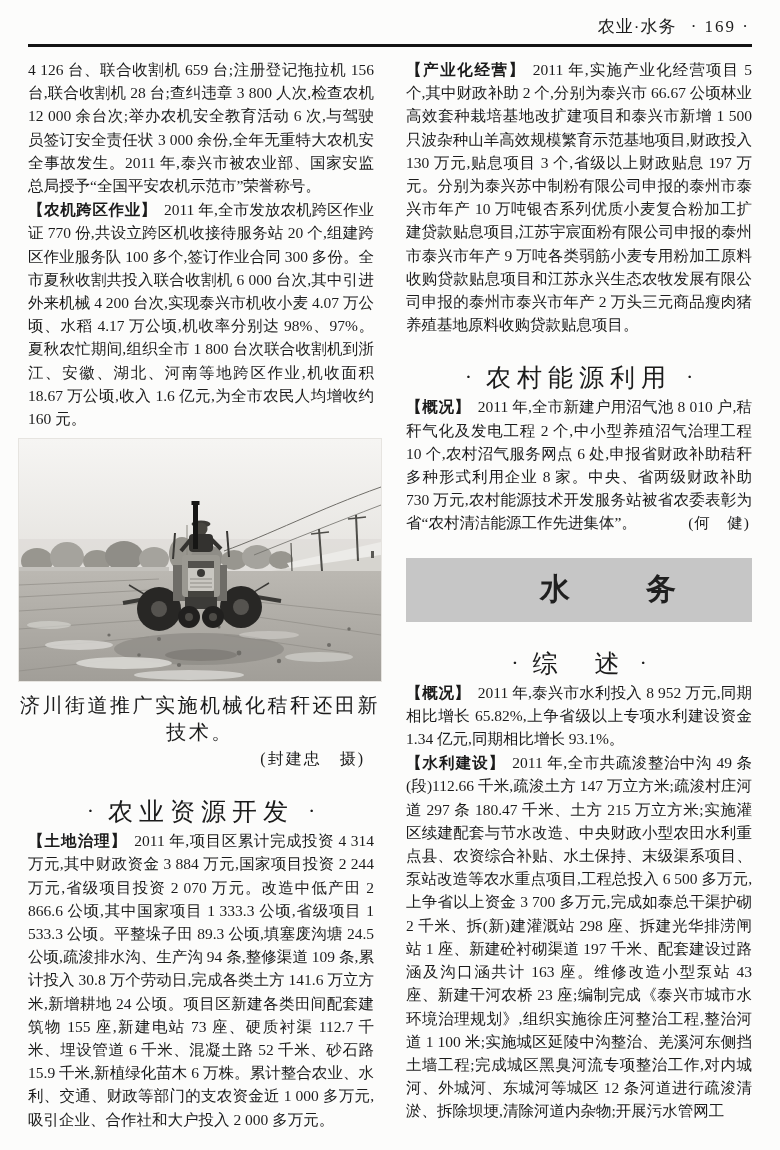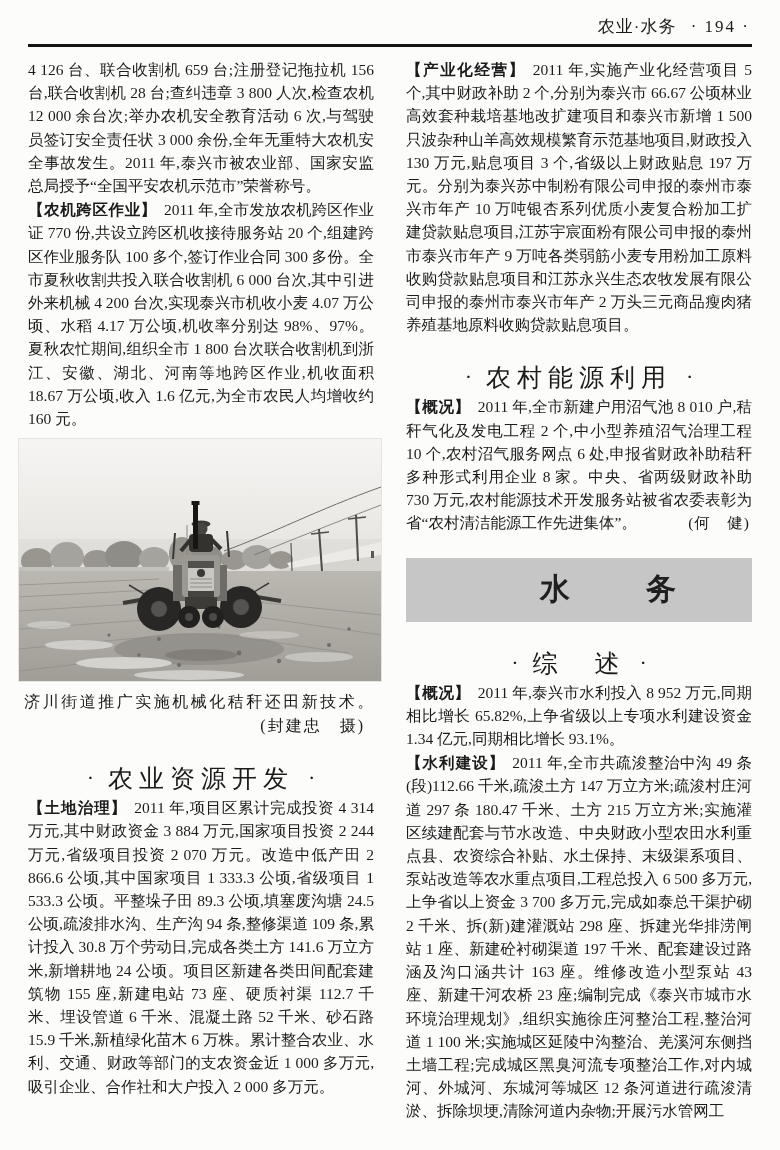--- a/index.html
+++ b/index.html
@@ -19,41 +19,41 @@
 
   .body-para{margin:0;font-size:15.5px;line-height:23.2px;text-align:justify;text-justify:inter-ideograph;}
   .entry{margin-top:1px;}
   .entry-label{font-family:"Liberation Sans","DejaVu Sans",sans-serif;font-weight:700;margin-right:7px;letter-spacing:.5px;}
   .credited{position:relative;}
   .entry-credit{position:absolute;right:2px;bottom:0;letter-spacing:1px;}
 
   .photo-figure{margin:9px 0 0 -9px;width:362px;}
   .photo{width:362px;height:242px;background:#f3f2ef;outline:1px solid #e6e4e0;}
   .photo svg{display:block;}
-  .caption-text{margin-top:11px;font-size:16px;letter-spacing:2.5px;text-align:center;}
+  .caption-text{margin-top:11px;font-size:20px;letter-spacing:2.5px;text-align:center;}
   .caption-credit{font-size:16px;letter-spacing:2px;text-align:right;padding-right:16px;margin-top:3px;}
 
   .section-heading{margin:25px 0 0;font-size:25px;font-weight:400;text-align:center;letter-spacing:6px;white-space:nowrap;}
   .hdot{display:inline-block;margin:0 14px;letter-spacing:0;font-size:22px;vertical-align:2px;}
   .sh-tight{}
 
   .banner{margin-top:23px;height:64px;background:#c6c6c6;display:flex;align-items:center;justify-content:flex-end;}
   .banner-title{
     font-family:"Liberation Sans","DejaVu Sans",sans-serif;font-weight:700;
     font-size:30px;letter-spacing:76px;padding-left:76px;white-space:nowrap;color:#1f1f1f;
   }
 </style>
 </head>
 <body>
 
 <div class="page">
 
   <div class="running-head">
     <span class="rh-section">农业·水务</span>
-    <span class="rh-page">·  194  ·</span>
+    <span class="rh-page">·  169  ·</span>
   </div>
   <div class="head-rule"></div>
 
   <div class="col col-left">
 
     <p class="body-para">4 126 台、联合收割机 659 台;注册登记拖拉机 156 台,联合收割机 28 台;查纠违章 3 800 人次,检查农机 12 000 余台次;举办农机安全教育活动 6 次,与驾驶员签订安全责任状 3 000 余份,全年无重特大农机安全事故发生。2011 年,泰兴市被农业部、国家安监总局授予“全国平安农机示范市”荣誉称号。</p>
 
     <p class="body-para entry">
       <span class="entry-label">【农机跨区作业】</span><span>2011 年,全市发放农机跨区作业证 770 份,共设立跨区机收接待服务站 20 个,组建跨区作业服务队 100 多个,签订作业合同 300 多份。全市夏秋收割共投入联合收割机 6 000 台次,其中引进外来机械 4 200 台次,实现泰兴市机收小麦 4.07 万公顷、水稻 4.17 万公顷,机收率分别达 98%、97%。夏秋农忙期间,组织全市 1 800 台次联合收割机到浙江、安徽、湖北、河南等地跨区作业,机收面积 18.67 万公顷,收入 1.6 亿元,为全市农民人均增收约 160 元。</span>
     </p>

